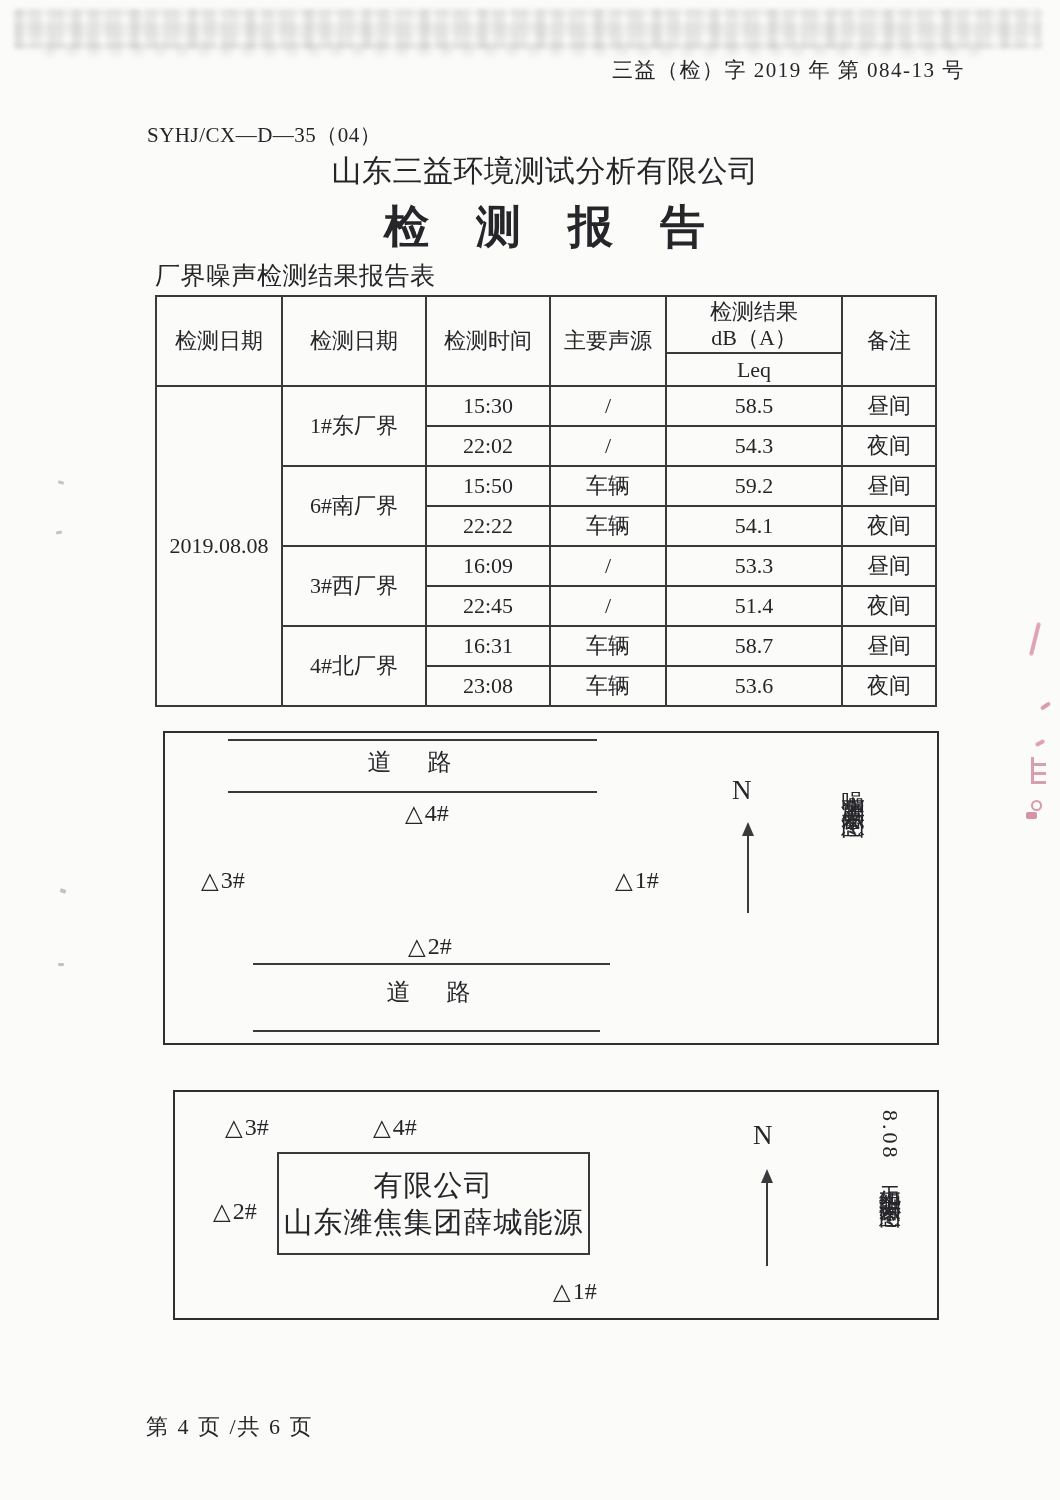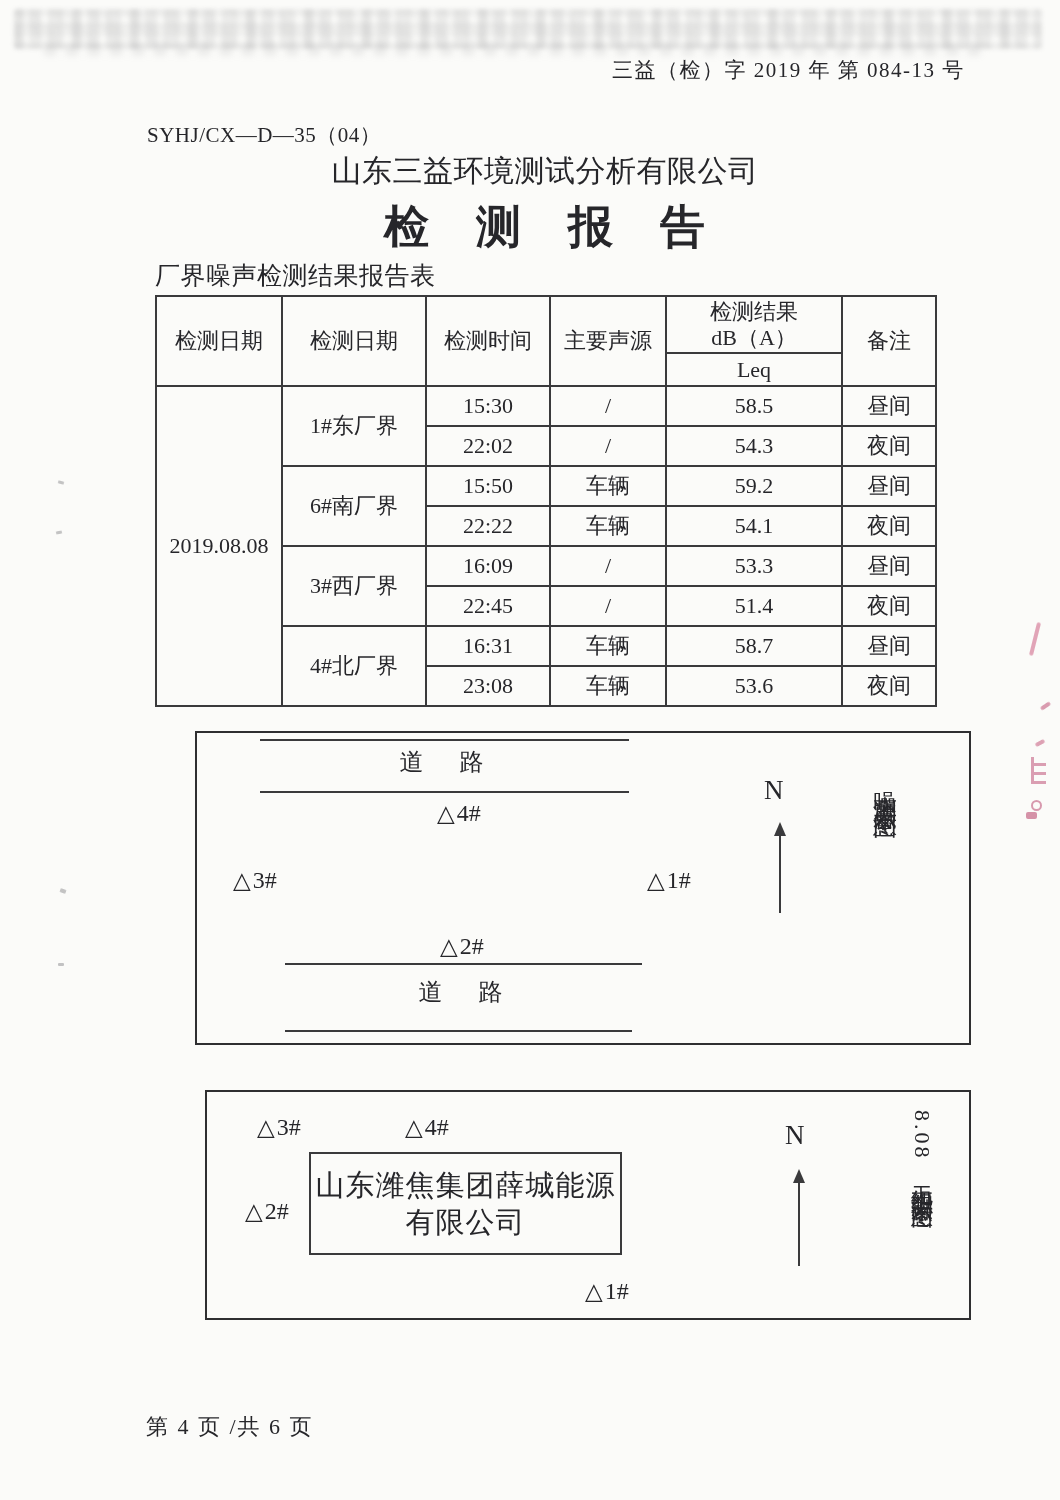--- a/index.html
+++ b/index.html
@@ -48,21 +48,21 @@
     text-align:center;vertical-align:middle;
     font-weight:normal;font-size:22px;
     padding:0;overflow:hidden;
   }
   tr.hr1{height:57px;}
   tr.hr2{height:33px;}
   tr.dr{height:40px;}
   .result-head div{line-height:26px;}
 
   
-  .diagram{position:absolute;border:2px solid #2f2f31;background:transparent;margin-left:32px;}
+  .diagram{position:absolute;border:2px solid #2f2f31;background:transparent;}
   .d1{left:163px;top:731px;width:772px;height:310px;}
   .d2{left:173px;top:1090px;width:762px;height:226px;}
   .diagram .hline{position:absolute;height:2px;background:#3a3a3c;}
   .diagram .lbl{position:absolute;font-size:24px;text-align:center;letter-spacing:6px;}
   .factory-box{position:absolute;border:2px solid #3a3a3c;box-sizing:border-box;text-align:center;font-size:29px;letter-spacing:1px;}
   .fb1{left:105px;top:95px;width:322px;height:90px;line-height:86px;}
   .fb2{left:102px;top:60px;width:313px;height:103px;display:flex;flex-direction:column;justify-content:center;line-height:37px;}
   .pt{position:absolute;font-size:24px;white-space:nowrap;}
   .pt .tri{font-family:"DejaVu Sans",sans-serif;font-size:23px;margin-right:2px;}
   .north{position:absolute;font-size:27px;}
@@ -223,22 +223,22 @@
 
   <div class="diagram d2">
     <div class="pt" style="left:50px;top:22px;">
       <span class="tri">△</span><span>3#</span>
     </div>
     <div class="pt" style="left:198px;top:22px;">
       <span class="tri">△</span><span>4#</span>
     </div>
 
     <div class="factory-box fb2">
+      <div>有限公司</div>
       <div>山东潍焦集团薛城能源</div>
-      <div>有限公司</div>
     </div>
 
     <div class="pt" style="left:38px;top:106px;">
       <span class="tri">△</span><span>2#</span>
     </div>
     <div class="pt" style="left:378px;top:186px;">
       <span class="tri">△</span><span>1#</span>
     </div>
 
     <div class="north" style="left:578px;top:28px;">N</div>

